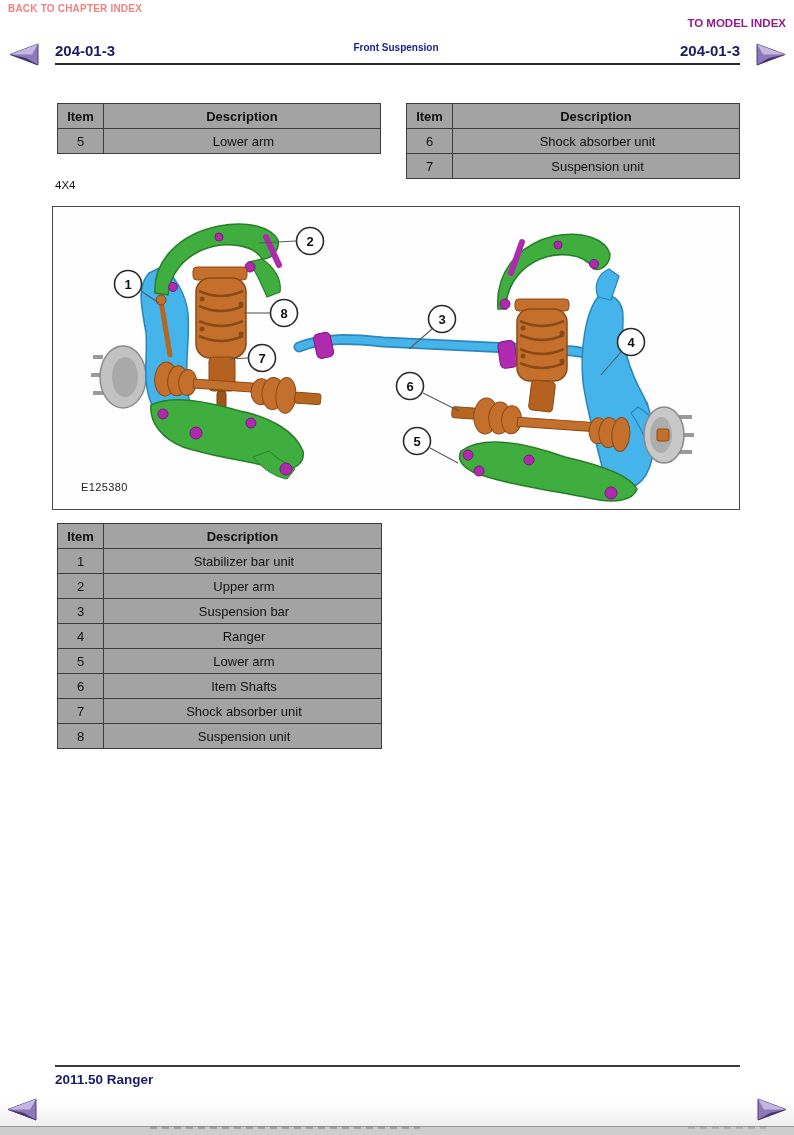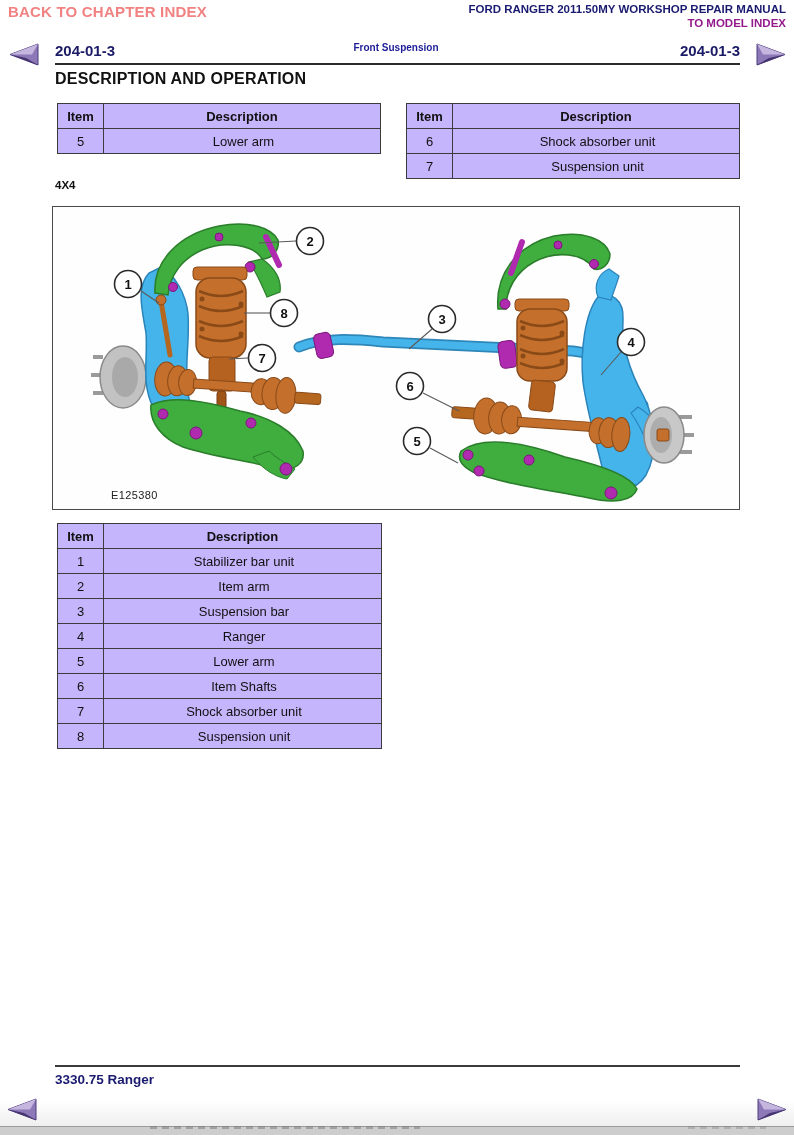--- a/index.html
+++ b/index.html
@@ -7,21 +7,21 @@
   .page {
     position: relative;
     width: 794px; height: 1135px;
     background: #ffffff;
     font-family: "Liberation Sans", sans-serif;
     overflow: hidden;
     margin: 0 auto;
   }
   .back-link {
     position: absolute; left: 8px; top: 3px;
-    font-size: 15px; font-weight: bold; color: #f28282;
+    font-size: 10px; font-weight: bold; color: #f28282;
     text-decoration: none; letter-spacing: .2px;
   }
   .manual-title {
     position: absolute; right: 8px; top: 3px;
     font-size: 11.5px; font-weight: bold; color: #1a1a70;
     text-align: right;
   }
   .model-index {
     position: absolute; right: 8px; top: 17px;
     font-size: 11.5px; font-weight: bold; color: #941a8c;
@@ -50,45 +50,45 @@
   }
   .heading {
     position: absolute; left: 55px; top: 70px;
     font-size: 16px; font-weight: bold; color: #111;
     letter-spacing: .2px;
   }
   table.spec {
     position: absolute;
     border-collapse: collapse;
     font-size: 13px; color: #111;
-    background: #c4b5fd;
+    background: #a3a3a3;
   }
   table.spec th, table.spec td {
     border: 1.5px solid #3c3c3c;
     height: 25px;
     padding: 0 6px;
   }
   table.spec th { font-weight: bold; text-align: center; }
   table.spec td.item-cell { width: 46px; text-align: center; }
   table.spec td.desc-cell { text-align: center; padding-left: 9px; }
   #tbl-top-left  { left: 57px;  top: 103px; width: 324px; }
   #tbl-top-right { left: 406px; top: 103px; width: 334px; }
   #tbl-main      { left: 57px;  top: 523px; width: 325px; }
   .drive-label {
     position: absolute; left: 55px; top: 179px;
-    font-size: 11.5px; font-weight: bold; color: #111;
+    font-size: 11.5px; font-weight: normal; color: #111;
   }
   .diagram-box {
     position: absolute; left: 52px; top: 206px;
     width: 688px; height: 304px;
     border: 1.5px solid #4a4a4a; background: #fefefe;
   }
   .figure-id {
-    position: absolute; left: 28px; bottom: 8px;
-    font-size: 11px; color: #222; letter-spacing: .4px; margin-left: 30px;
+    position: absolute; left: 28px; bottom: 16px;
+    font-size: 11px; color: #222; letter-spacing: .4px;
   }
   .footer-rule {
     position: absolute; left: 55px; top: 1065px;
     width: 685px; height: 2px; background: #3a3a3a;
   }
   .footer-label {
     position: absolute; left: 55px; top: 1072px;
     font-size: 13.5px; font-weight: bold; color: #1a1a70;
   }
   .page-fade {
@@ -108,39 +108,37 @@
   .callout-circle { fill: #ffffff; stroke: #2a2a2a; stroke-width: 1.6; }
   .callout-num { font: bold 13px "Liberation Sans", sans-serif; fill: #111; text-anchor: middle; }
   .leader { stroke: #5a5a5a; stroke-width: 1.1; fill: none; }
 </style>
 </head>
 <body>
 
 <div class="page">
 
   <a class="back-link" href="#">BACK TO CHAPTER INDEX</a>
-  <div class="manual-title">FORD RANGER 2011.50MY WORKSHOP REPAIR MANUAL</div>
   <a class="model-index" href="#">TO MODEL INDEX</a>
 
   <svg class="nav-arrow tl" width="33" height="25" viewBox="0 0 33 25">
     <polygon points="31,2 3,12.5 31,23" fill="#8d79b8" stroke="#4d3c7d" stroke-width="1"></polygon>
     <polygon points="31,2 3,12.5 25,12.5" fill="#c4b6de"></polygon>
     <polygon points="31,23 3,12.5 19,16" fill="#45346e"></polygon>
   </svg>
   <div class="code-left">204-01-3</div>
   <div class="section-title">Front Suspension</div>
   <div class="code-right">204-01-3</div>
   <svg class="nav-arrow tr" width="33" height="25" viewBox="0 0 33 25">
     <polygon points="2,2 30,12.5 2,23" fill="#8d79b8" stroke="#4d3c7d" stroke-width="1"></polygon>
     <polygon points="2,2 30,12.5 8,12.5" fill="#c4b6de"></polygon>
     <polygon points="2,23 30,12.5 14,16" fill="#45346e"></polygon>
   </svg>
 
   <div class="nav-rule"></div>
-  <div class="heading">DESCRIPTION AND OPERATION</div>
 
   <table class="spec" id="tbl-top-left">
     <thead>
         <tr>
           <th>Item</th>
           <th>Description</th>
         </tr>
       </thead>
     <tbody>
         <tr>
@@ -342,21 +340,21 @@
           <th>Description</th>
         </tr>
       </thead>
     <tbody>
         <tr>
           <td class="item-cell">1</td>
           <td class="desc-cell">Stabilizer bar unit</td>
         </tr>
         <tr>
           <td class="item-cell">2</td>
-          <td class="desc-cell">Item arm</td>
+          <td class="desc-cell">Upper arm</td>
         </tr>
         <tr>
           <td class="item-cell">3</td>
           <td class="desc-cell">Suspension bar</td>
         </tr>
         <tr>
           <td class="item-cell">4</td>
           <td class="desc-cell">Ranger</td>
         </tr>
         <tr>
@@ -372,21 +370,21 @@
           <td class="desc-cell">Shock absorber unit</td>
         </tr>
         <tr>
           <td class="item-cell">8</td>
           <td class="desc-cell">Suspension unit</td>
         </tr>
       </tbody>
   </table>
 
   <div class="footer-rule"></div>
-  <div class="footer-label">3330.75 Ranger</div>
+  <div class="footer-label">2011.50 Ranger</div>
 
   <div class="page-fade"></div>
 
   <svg class="nav-arrow bl" width="33" height="25" viewBox="0 0 33 25">
     <polygon points="31,2 3,12.5 31,23" fill="#8d79b8" stroke="#4d3c7d" stroke-width="1"></polygon>
     <polygon points="31,2 3,12.5 25,12.5" fill="#c4b6de"></polygon>
     <polygon points="31,23 3,12.5 19,16" fill="#45346e"></polygon>
   </svg>
   <svg class="nav-arrow br" width="33" height="25" viewBox="0 0 33 25">
     <polygon points="2,2 30,12.5 2,23" fill="#8d79b8" stroke="#4d3c7d" stroke-width="1"></polygon>

